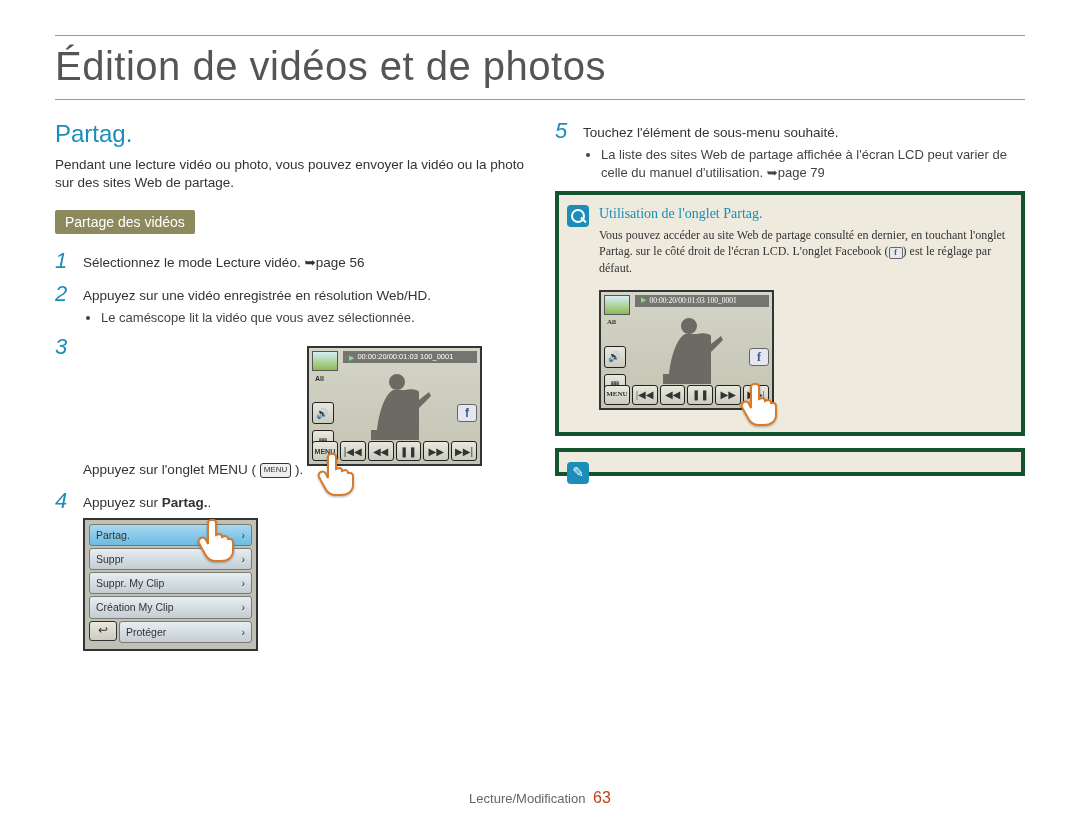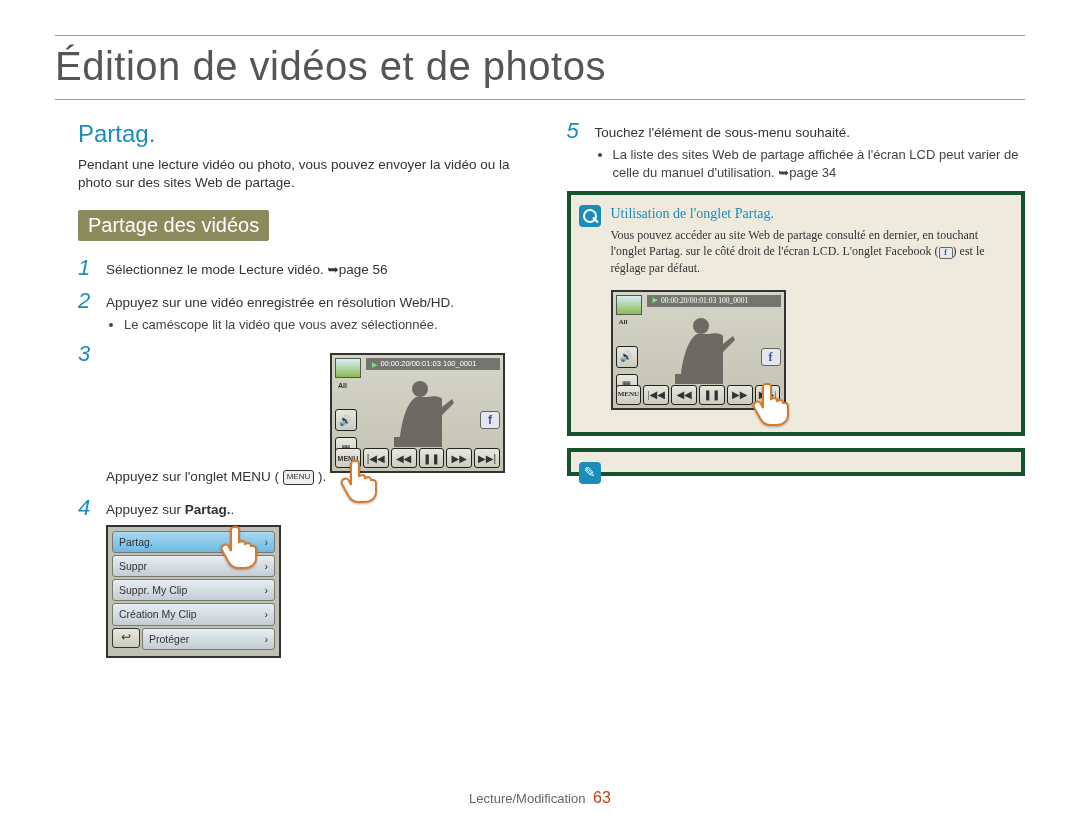--- a/index.html
+++ b/index.html
@@ -18,34 +18,34 @@
   h1.page-title {
     font-weight: 400;
     font-size: 40px;
     color: #555;
     border-top: 1px solid #999;
     border-bottom: 1px solid #999;
     padding: 8px 0 10px 0;
     margin-bottom: 20px;
     letter-spacing: .5px;
   }
-  .columns { display: flex; gap: 30px; margin-left: 23px; }
+  .columns { display: flex; gap: 30px; }
   .col { flex: 1; }
   h2.section-heading {
     color: #1a8db8;
     font-weight: 400;
     font-size: 24px;
     margin-bottom: 8px;
   }
   p.intro { font-size: 13.5px; line-height: 1.35; margin-bottom: 18px; }
   .sub-badge {
     display: inline-block;
     background: #8c8a5d;
     color: #fff;
-    font-size: 20px;
+    font-size: 14px;
     padding: 4px 10px;
     border-radius: 2px;
     margin-bottom: 16px;
   }
   .step { display: flex; gap: 10px; margin-bottom: 10px; }
   .step-num {
     color: #1a8db8;
     font-size: 22px;
     font-weight: 300;
     font-style: italic;
@@ -277,21 +277,21 @@
         </div>
       </div>
     </div>
 
     <div class="col">
       <div class="step">
         <div class="step-num">5</div>
         <div class="step-body">
           <span>Touchez l'élément de sous-menu souhaité.</span>
           <ul class="bullet">
-              <li>La liste des sites Web de partage affichée à l'écran LCD peut varier de celle du manuel d'utilisation. ➥page 34</li>
+              <li>La liste des sites Web de partage affichée à l'écran LCD peut varier de celle du manuel d'utilisation. ➥page 79</li>
             </ul>
         </div>
       </div>
 
       <div class="info-box">
         <div class="ico mag"></div>
         <div class="title">Utilisation de l'onglet Partag.</div>
         <div>
           <span>Vous pouvez accéder au site Web de partage consulté en dernier, en touchant l'onglet Partag. sur le côté droit de l'écran LCD. L'onglet Facebook (</span><span class="fb-pill">f</span><span>) est le réglage par défaut.</span>
         </div>

